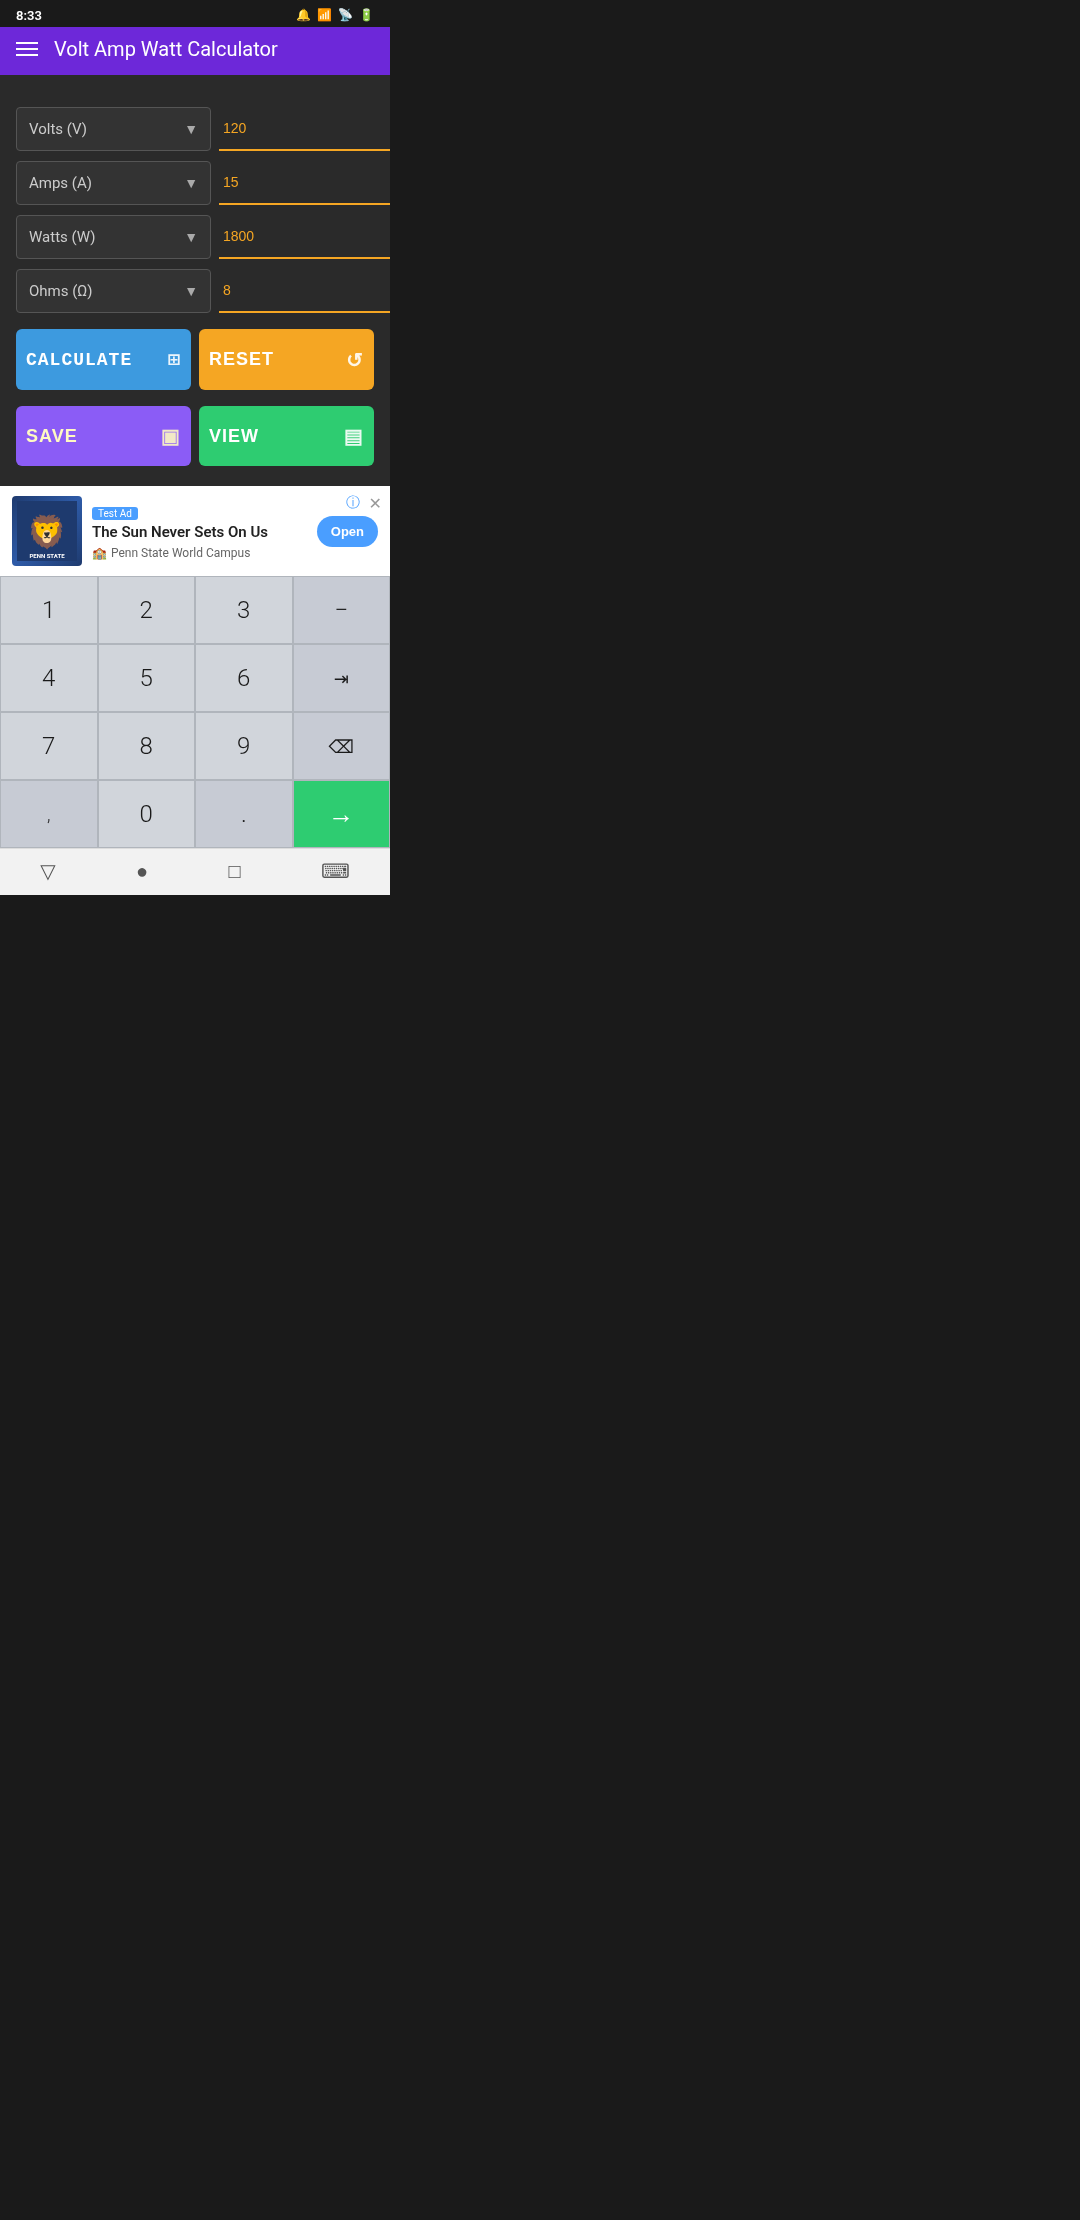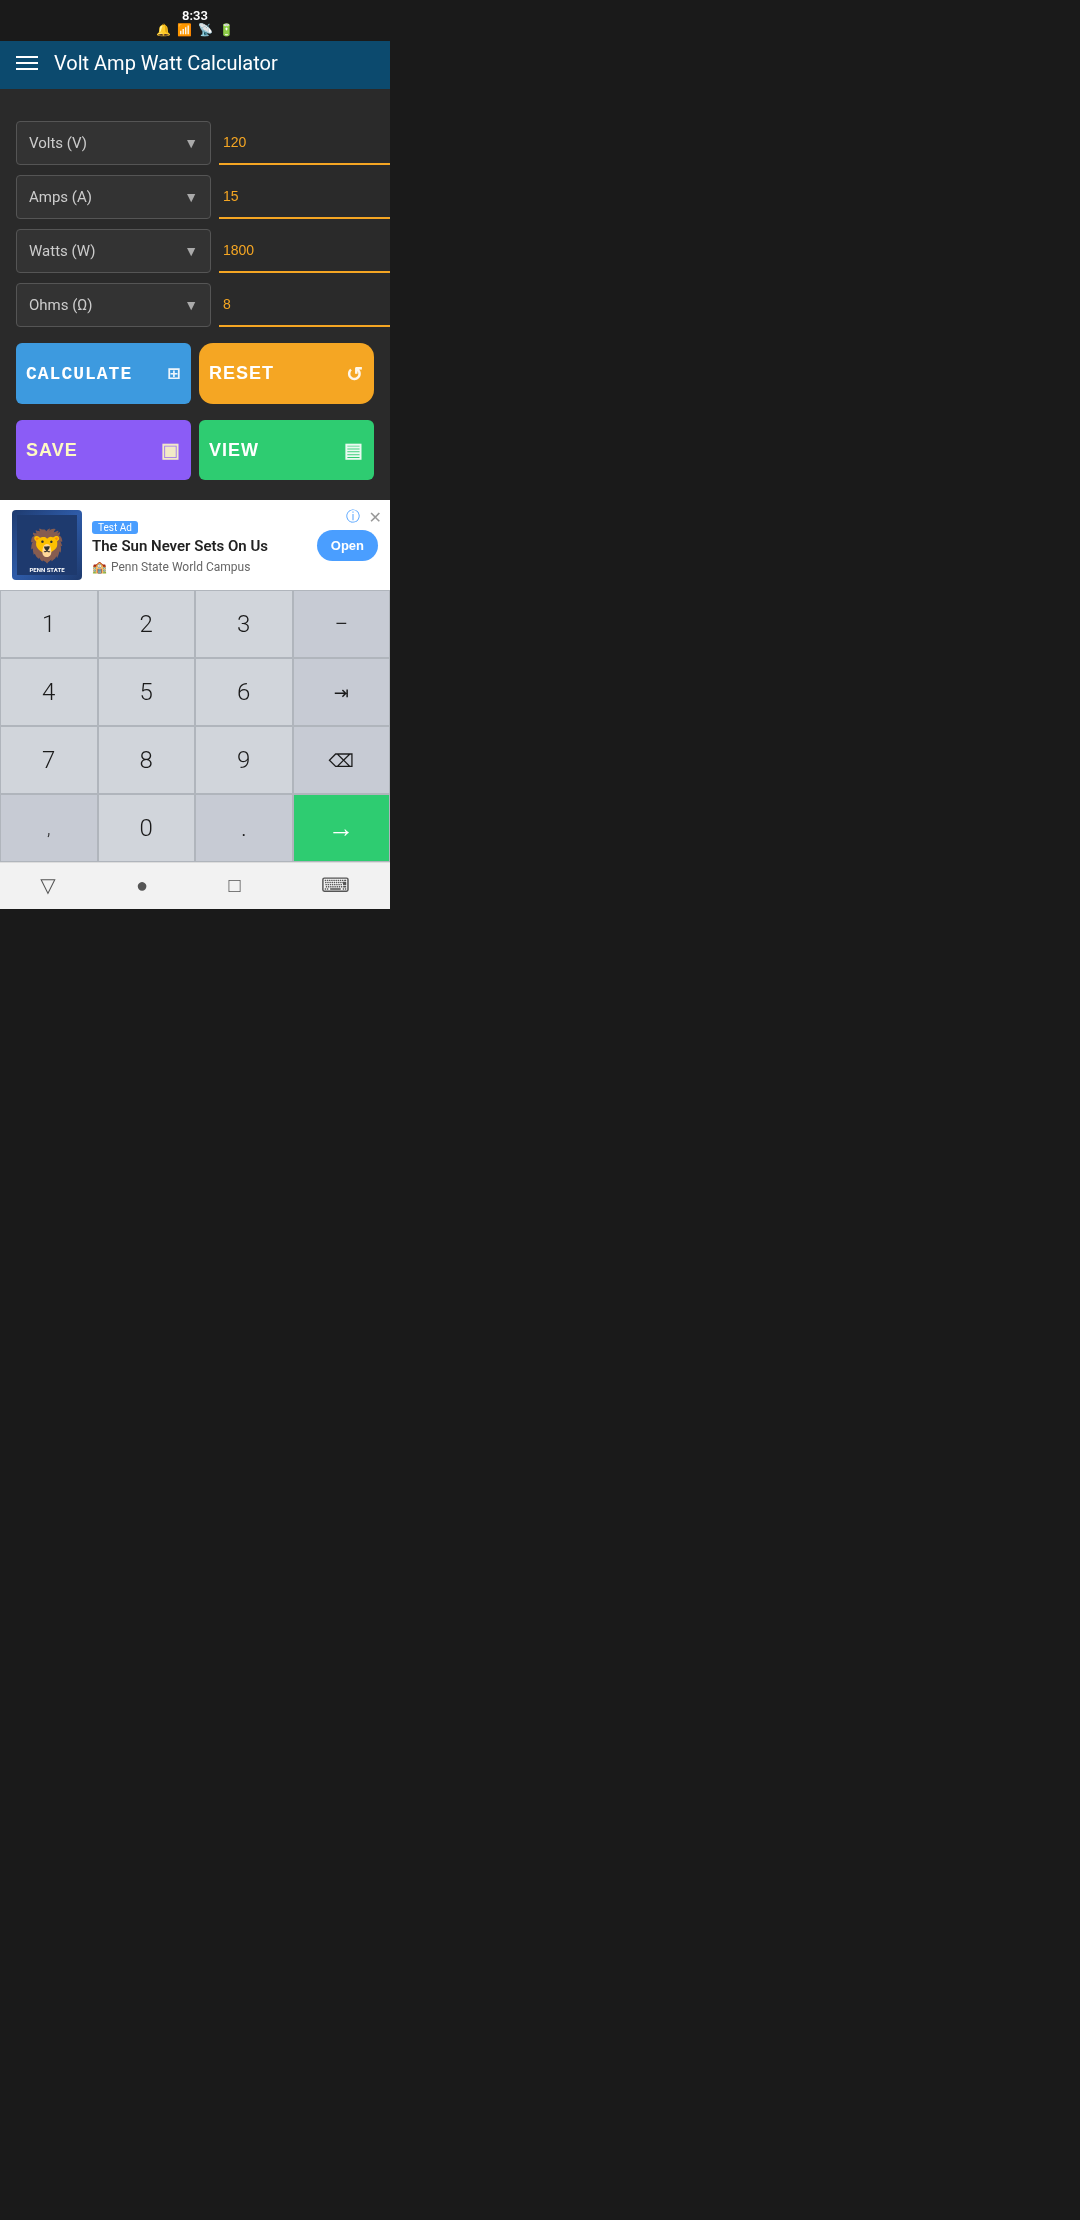--- a/index.html
+++ b/index.html
@@ -11,36 +11,35 @@
       font-family: 'Roboto', Arial, sans-serif;
       overflow-x: hidden;
     }
 
     
     .status-bar {
       background: #1a1a1a;
       color: white;
       display: flex;
       justify-content: space-between;
-      align-items: center;
+      align-items: flex-start;
       padding: 8px 16px 4px;
       font-size: 13px;
       font-weight: 600;
-      flex-direction: column;
     }
     .status-icons {
       display: flex;
       gap: 6px;
       align-items: center;
       font-size: 12px;
     }
 
     
     .top-bar {
-      background: #0c4a6e;
+      background: #6d28d9;
       color: white;
       display: flex;
       align-items: center;
       padding: 10px 16px 14px;
       gap: 16px;
     }
     .hamburger {
       display: flex;
       flex-direction: column;
       gap: 4px;
@@ -119,21 +118,21 @@
       align-items: center;
       justify-content: space-between;
       cursor: pointer;
       letter-spacing: 1px;
       font-family: Liberation Mono, monospace;
     }
     .btn-reset {
       flex: 1;
       background: #f5a623;
       border: none;
-      border-radius: 14px;
+      border-radius: 6px;
       color: white;
       font-size: 18px;
       font-weight: 700;
       padding: 18px 10px;
       display: flex;
       align-items: center;
       justify-content: space-between;
       cursor: pointer;
       letter-spacing: 1px;
     }

